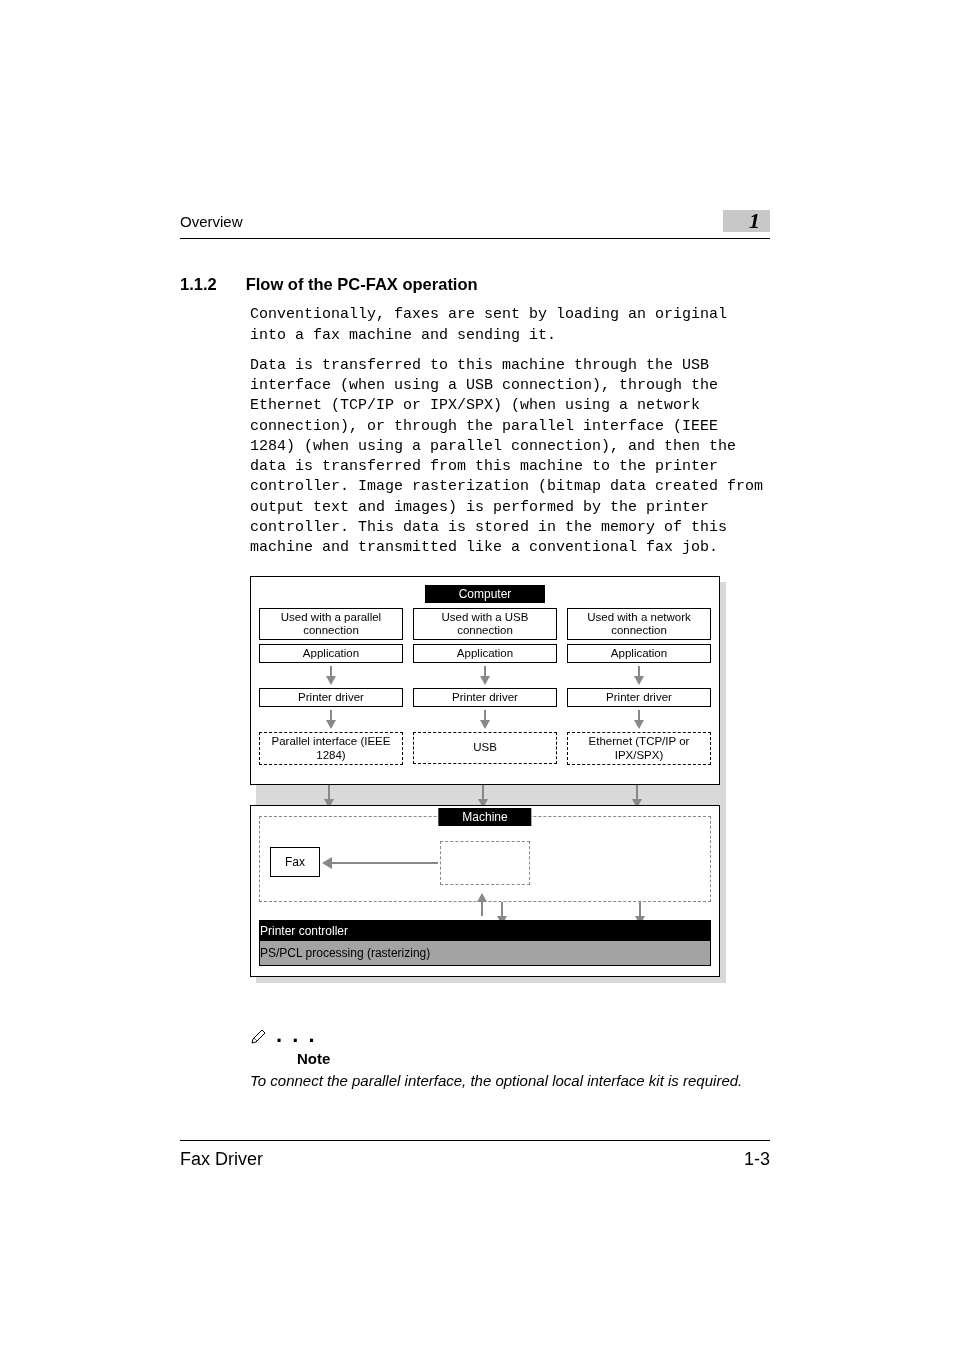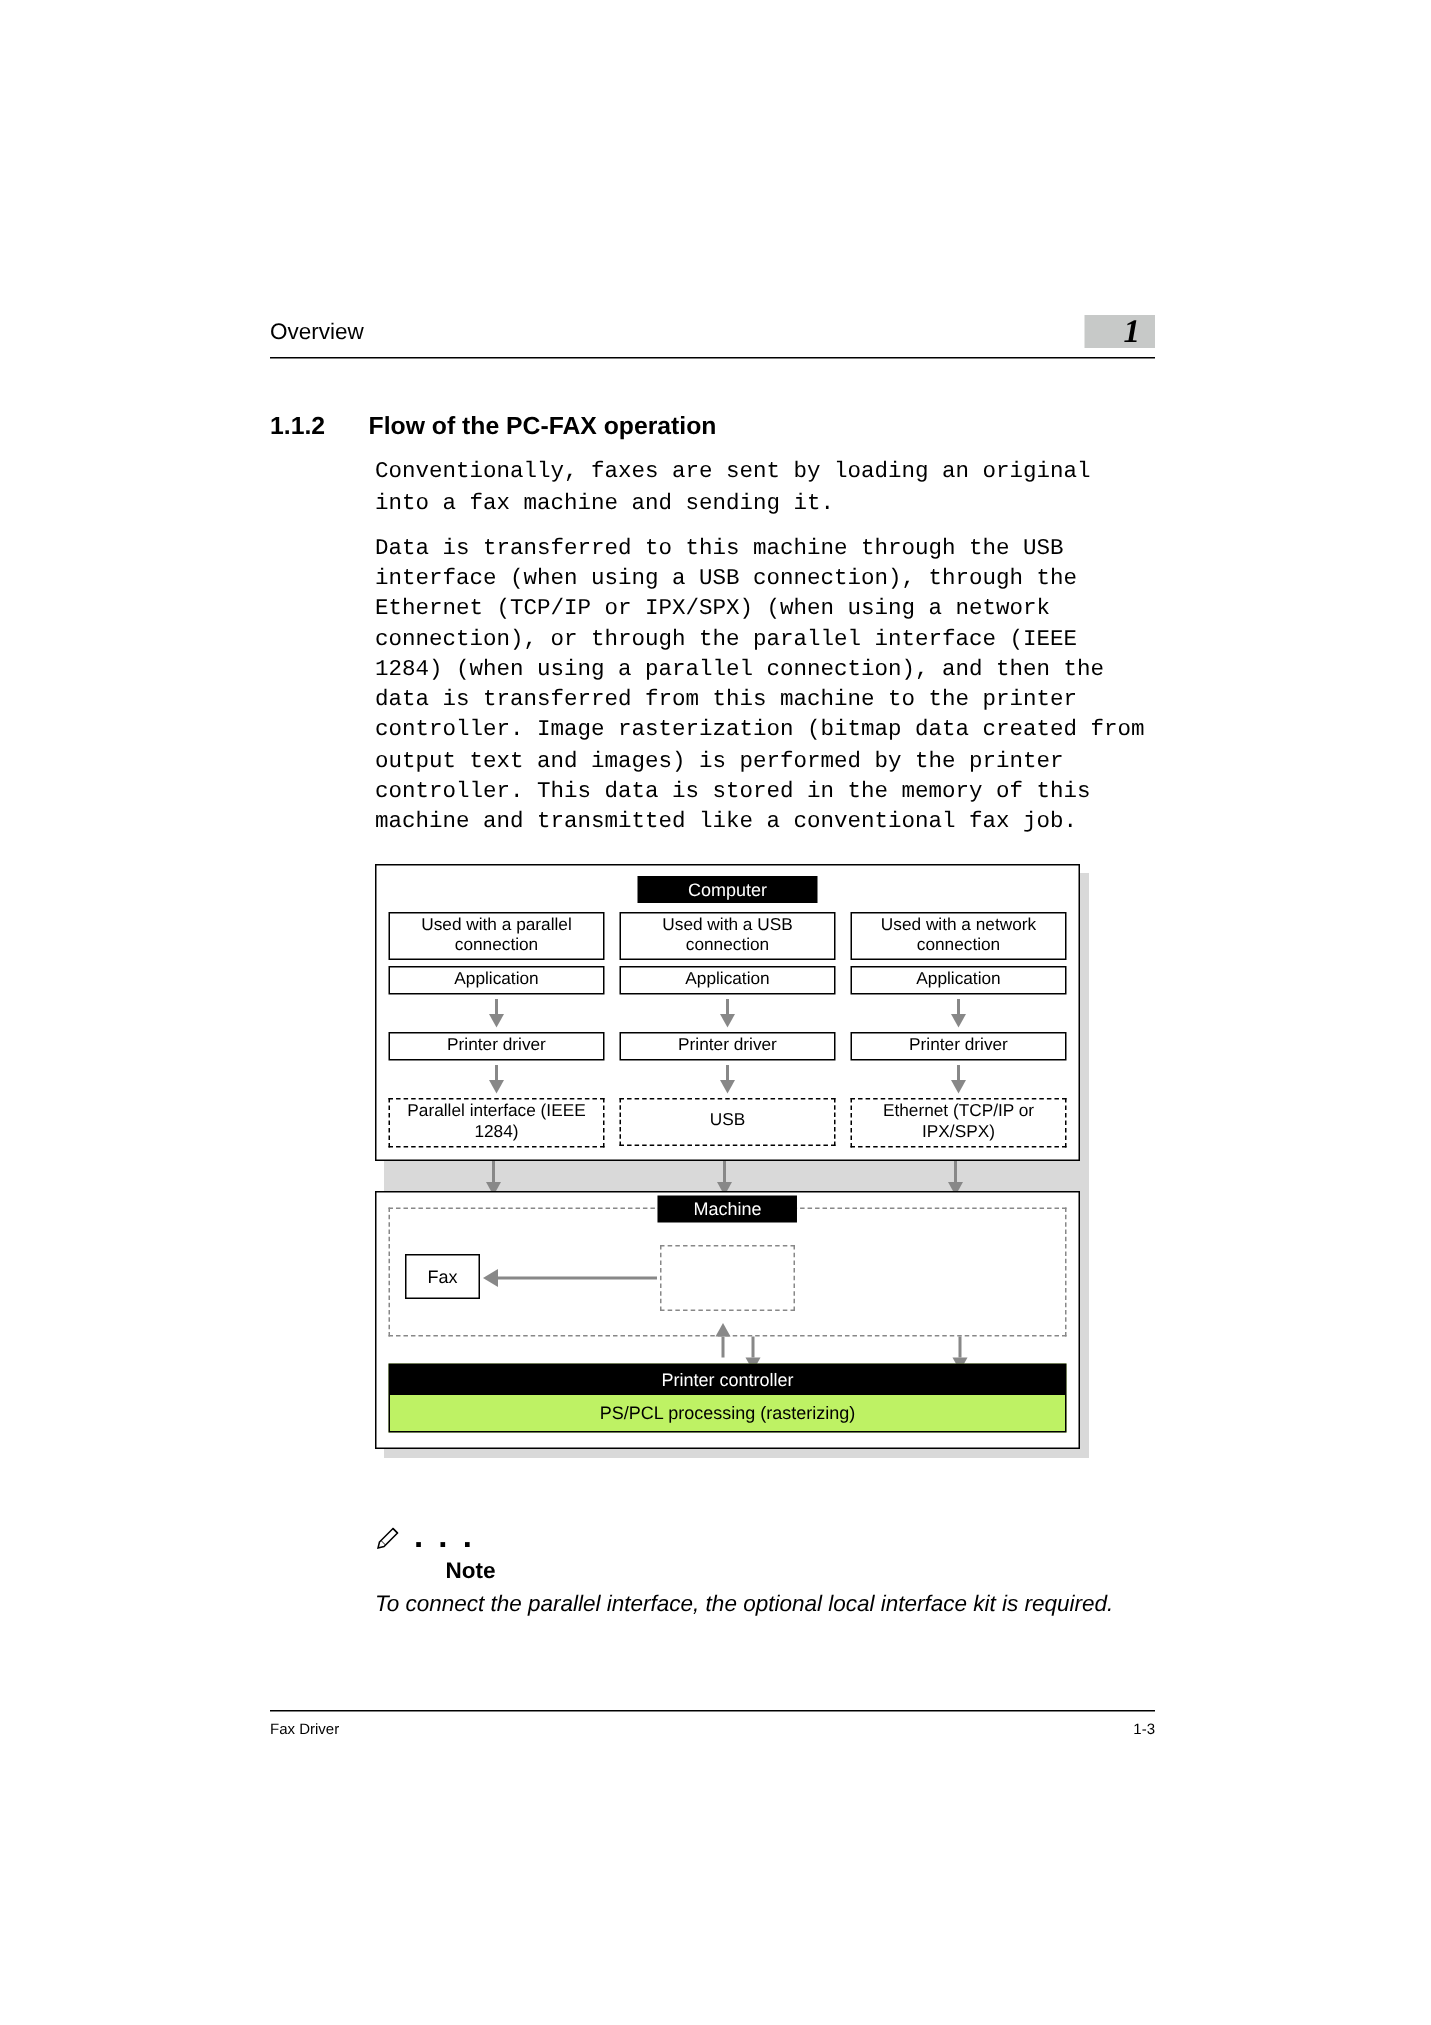--- a/index.html
+++ b/index.html
@@ -48,21 +48,21 @@
   .body-col p { margin-top: 10px; font-family: Liberation Mono, monospace; }
   .diagram-wrap { margin-left: 70px; margin-top: 18px; }
   .diagram { width: 470px; position: relative; }
   .shadow-backer {
     position: absolute; left: 6px; top: 6px; right:-6px; bottom:-6px;
     background: #d9d9d9; z-index: 0;
   }
   .comp-outer {
     position: relative; z-index: 1;
     border: 1.5px solid #000; background:#fff;
-    padding: 6px 8px 8px 8px;
+    padding: 6px 8px 19px 8px;
   }
   .comp-label-wrap { text-align:center; }
   .comp-label {
     display:inline-block; background:#000; color:#fff;
     font-size:12px; padding:1px 34px; margin-top:-1px;
   }
   .cols { display:flex; justify-content:space-between; margin-top:4px; }
   .col { width: 144px; text-align:center; font-size:11.5px; }
   .col-box { border:1px solid #000; background:#fff; padding:2px 2px; line-height:1.15; }
   .col-box.dashed { border-style:dashed; }
@@ -93,22 +93,22 @@
   }
   .fax-arrow-line {
     position:absolute; left:70px; top:45px; height:2px; width:108px; background:#888;
   }
   .fax-arrow-head {
     position:absolute; left:62px; top:40px;
     width:0;height:0;border-top:6px solid transparent;border-bottom:6px solid transparent;
     border-right:10px solid #888;
   }
   .pc-box {
-    border:1px solid #000; text-align:center; font-size:12px;
-    margin-top:18px; position:relative; z-index:2; background:#bef264;
+    border:1px solid #000; font-size:12px;
+    margin-top:18px; position:relative; z-index:2; background:#a3a3a3;
   }
   .pc-top { background:#000;color:#fff;padding:2px 0; }
   .pc-bot { padding:4px 0; }
   .up-arrows { position:relative; height:0; }
   .up-arrow { position:absolute; width:2px; background:#888; }
   .up-arrow .cap-up{
     position:absolute; top:-9px; left:-4px;
     width:0;height:0;border-left:5px solid transparent;border-right:5px solid transparent;
     border-bottom:9px solid #888;
   }
@@ -122,21 +122,21 @@
   .note-icon-row { display:flex; align-items:center; gap:6px; }
   .note-icon svg { display:block; }
   .dots { font-size:22px; font-weight:bold; letter-spacing:2px; line-height:10px; }
   .note-label { font-weight:bold; margin-top:4px; font-size:15px;margin-left:47px; }
   .note-body { font-style:italic; margin-top:2px; font-size:15px; }
 
   .footer-row {
     position:absolute; left:180px; width:590px; top:1140px;
     border-top:1.5px solid #000;
     display:flex; justify-content:space-between;
-    padding-top:6px; font-size:10px;
+    padding-top:6px; font-size:18px;
   }
   .vstem-group { position:relative; height:0; }
   .vstem { position:absolute; width:2px; background:#888; }
   .vstem .cap-down{
     position:absolute; bottom:-9px; left:-4px;
     width:0;height:0;border-left:5px solid transparent;border-right:5px solid transparent;
     border-top:9px solid #888;
   }
 </style>
 </head>

